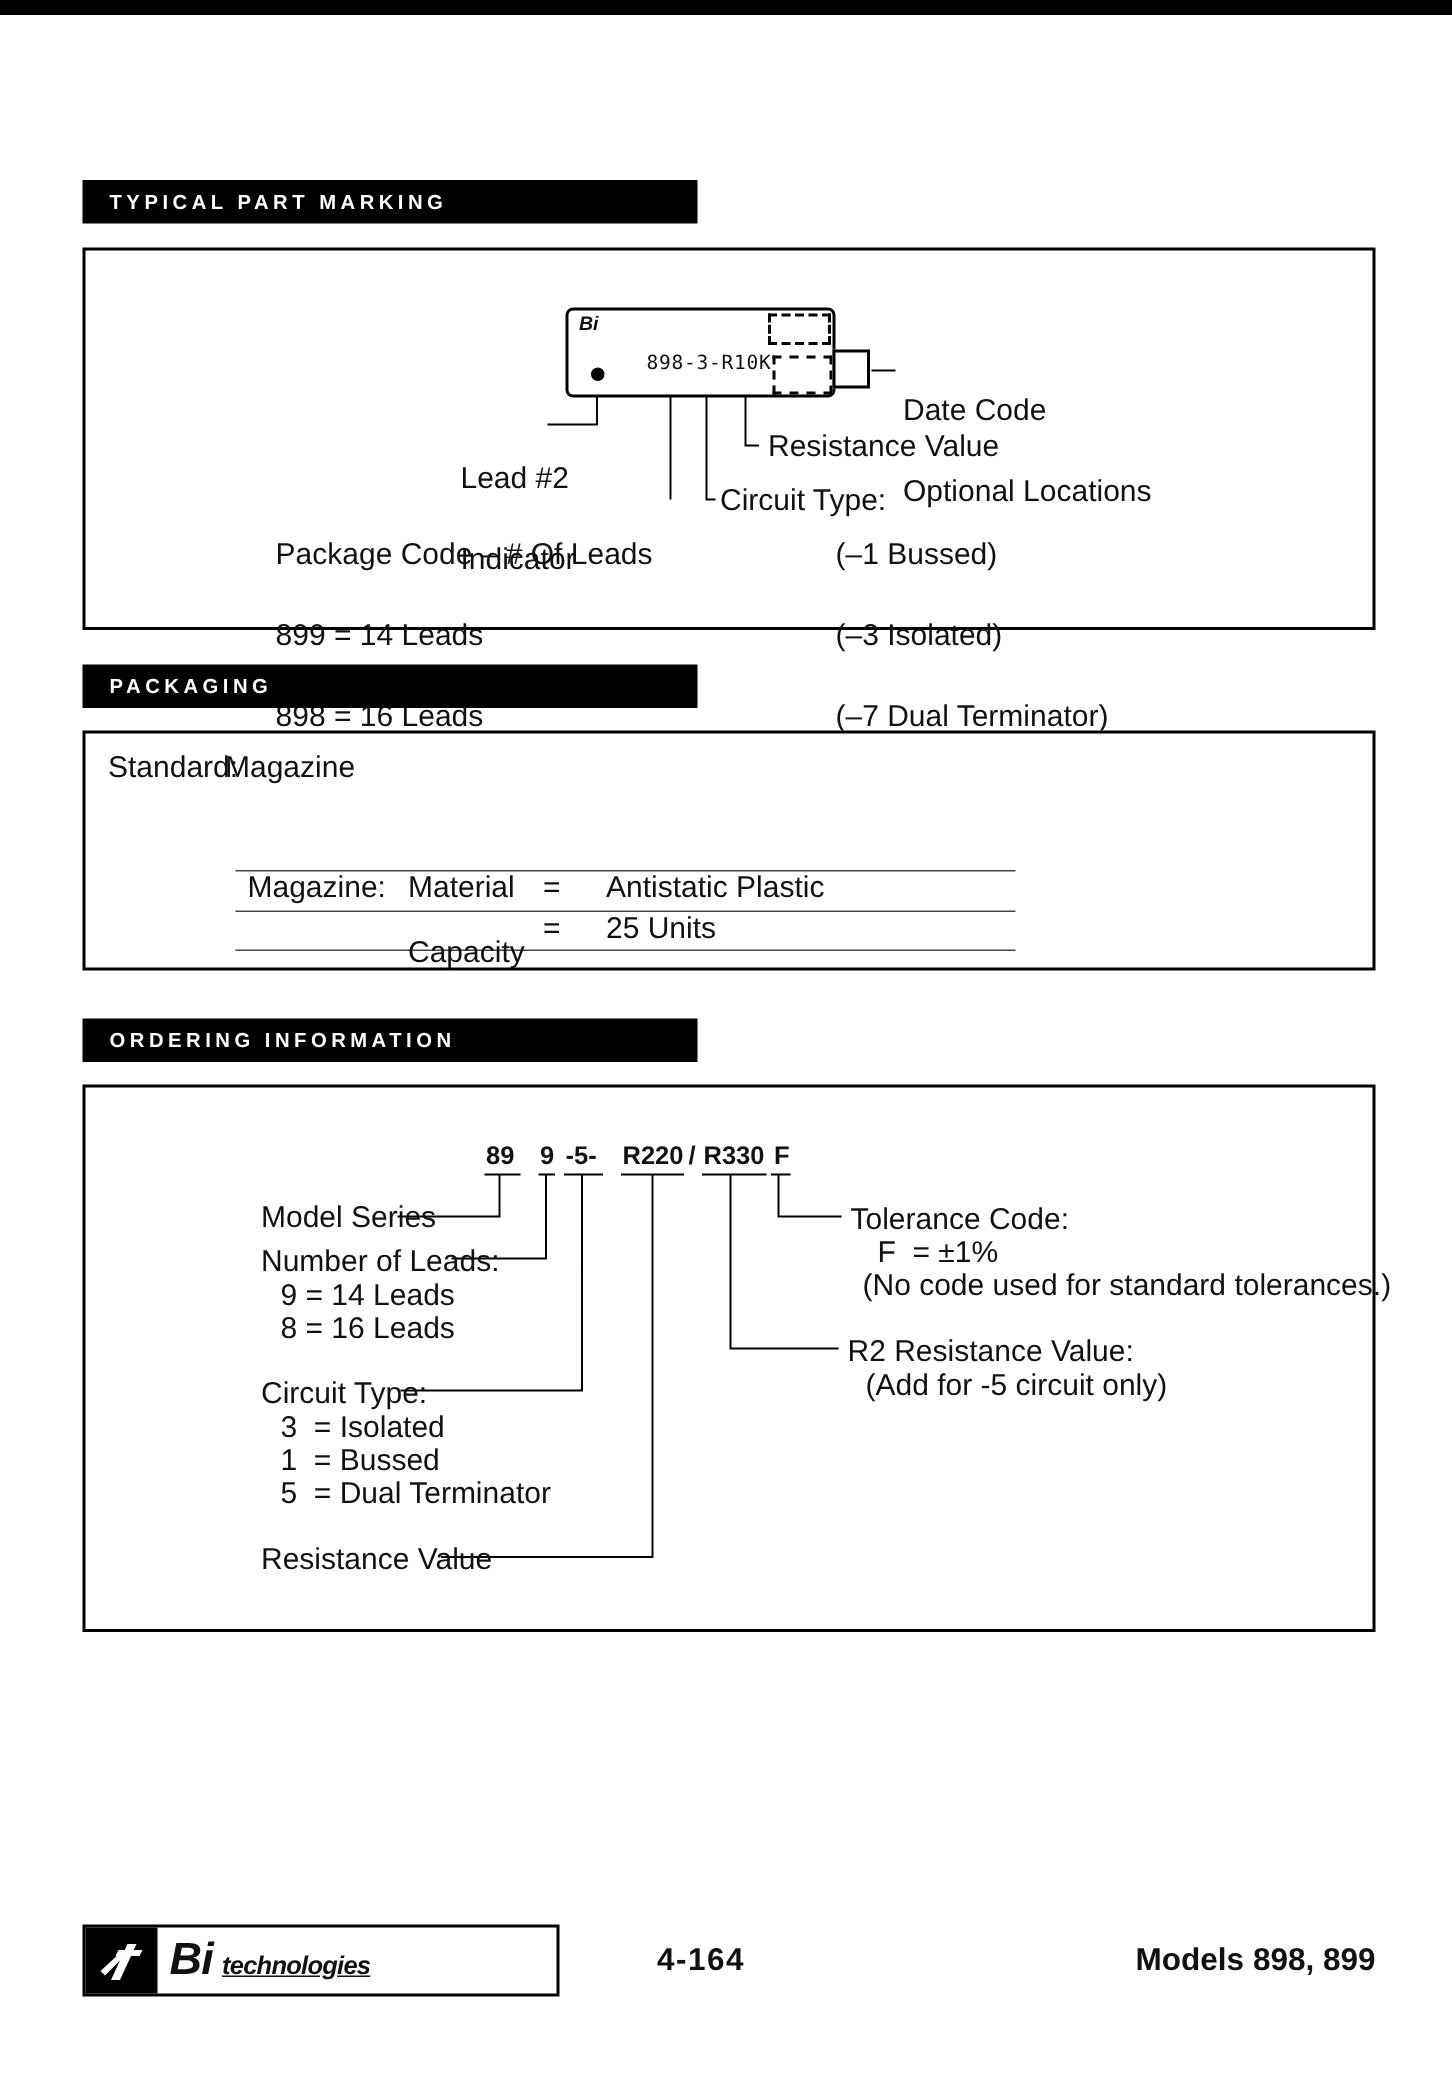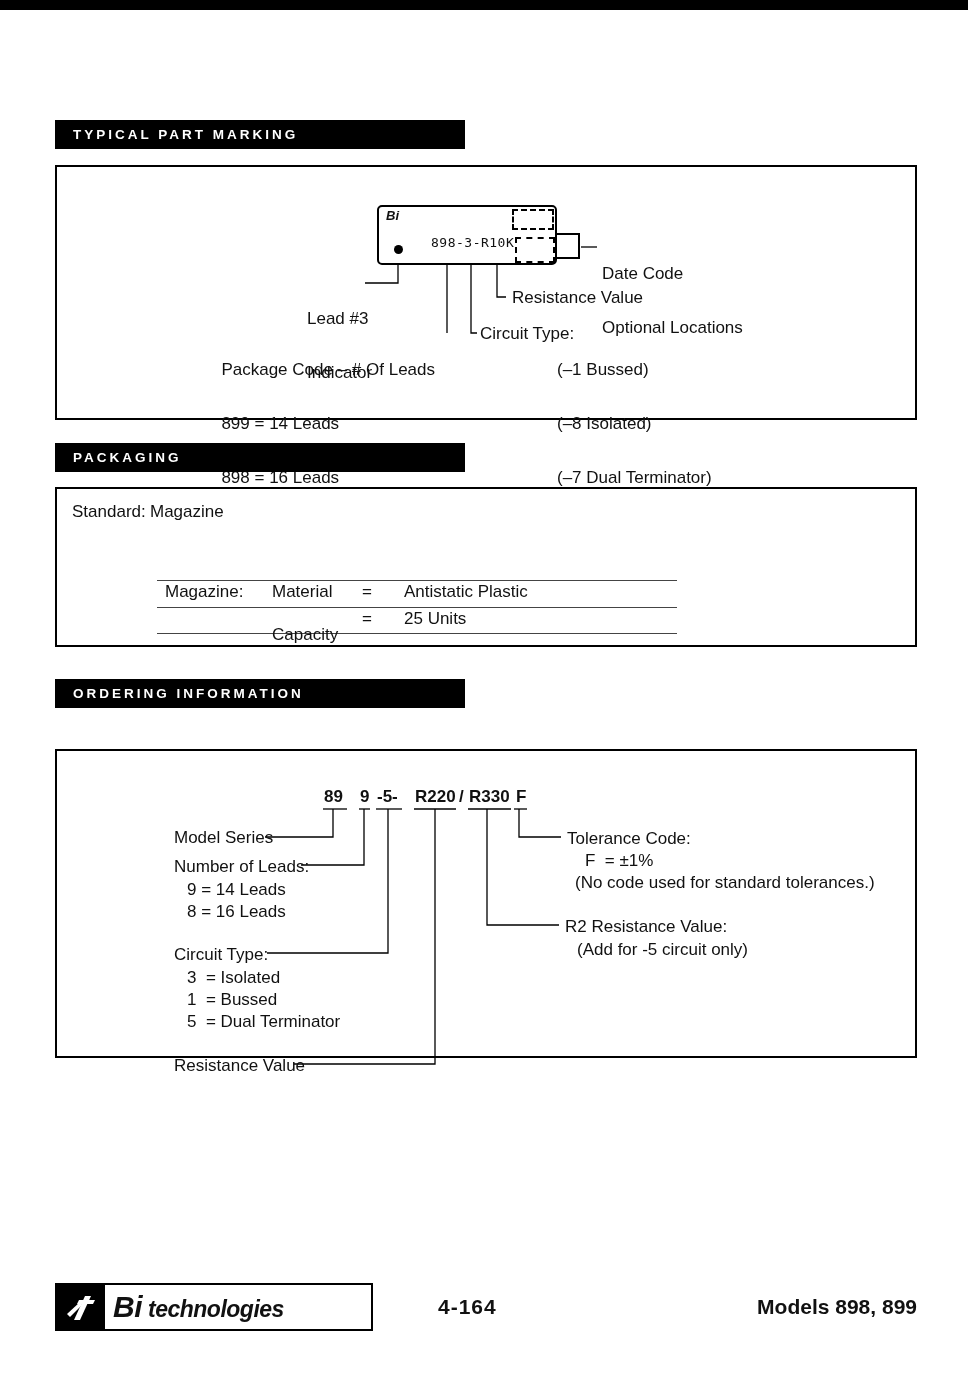--- a/index.html
+++ b/index.html
@@ -16,21 +16,21 @@
     background:#000; color:#fff; font-weight:bold; font-size:13.5px;
     letter-spacing:3px; line-height:29px; padding-left:18px;
   }
   .content-box {
     position:absolute; left:55px; width:862px; background:#fff;
     border:2px solid #000;
   }
   svg.lines { position:absolute; left:0; top:0; }
   .ln { stroke:#000; stroke-width:1.3; fill:none; }
 
-  .lbl { position:absolute; font-size:17px; line-height:18px; white-space:pre; }
+  .lbl { position:absolute; font-size:20px; line-height:18px; white-space:pre; }
   .lbl.bold { font-weight:normal; }
   .lbl .line { display:block; }
   .right-block { text-align:left; }
 
   
   .component { position:absolute; border:2px solid #000; border-radius:5px; background:#fff; }
   .comp-logo { position:absolute; left:7px; top:1px; font-style:italic; font-weight:900; font-size:13px; }
   .dashed-rect { position:absolute; border:2px dashed #000; }
   .tab { position:absolute; border:2px solid #000; background:#fff; }
   .dot { position:absolute; width:9px; height:9px; border-radius:50%; background:#000; }
@@ -46,21 +46,21 @@
   .footer-logo {
     position:absolute; left:55px; top:1283px; width:318px; height:48px;
     border:2px solid #000; display:flex; align-items:center; background:#fff;
   }
   .logo-square {
     width:48px; height:44px; background:#000; flex:0 0 48px;
     display:flex; align-items:center; justify-content:center;
   }
   .logo-text { font-style:italic; font-weight:900; margin-left:8px; white-space:nowrap; letter-spacing:-0.5px; }
   .logo-text .bi { font-size:30px; }
-  .logo-text .tech { font-size:23px; margin-left:6px; }
+  .logo-text .tech { font-size:17px; margin-left:6px;text-decoration:underline; }
   .page-num { position:absolute; left:438px; top:1295px; font-weight:bold; font-size:21px; letter-spacing:1px; }
   .models { position:absolute; left:640px; width:277px; top:1295px; font-weight:bold; font-size:21px; text-align:right; }
 </style>
 </head>
 <body>
 
 <div class="top-bar"></div>
 
 <div class="section-bar" style="top:120px">TYPICAL PART MARKING</div>
 
@@ -76,41 +76,41 @@
   <div class="component" style="left:320px;top:38px;width:180px;height:60px">
     <span class="comp-logo">Bi</span>
   </div>
   <div class="dashed-rect" style="left:455px;top:42px;width:42px;height:21px"></div>
   <div class="dashed-rect" style="left:458px;top:70px;width:40px;height:26px"></div>
   <div class="tab" style="left:498px;top:66px;width:25px;height:26px"></div>
   <div class="dot" style="left:337px;top:78px"></div>
   <div class="marking" style="left:374px;top:68px">898-3-R10K</div>
 
   <div class="lbl" style="left:250px;top:107px">
-    <span class="line">Lead #3</span>
+    <span class="line">Lead #2</span>
     <span class="line">Indicator</span>
   </div>
 
   <div class="lbl" style="left:545px;top:62px">
     <span class="line">Date Code</span>
     <span class="line">Optional Locations</span>
   </div>
 
   <div class="lbl" style="left:455px;top:122px">Resistance Value</div>
 
   <div class="lbl right-block" style="right:480px;top:158px">
     <span class="line">Package Code – # Of Leads</span>
     <span class="line">899 = 14 Leads</span>
     <span class="line">898 = 16 Leads</span>
   </div>
 
   <div class="lbl" style="left:423px;top:158px">Circuit Type:</div>
   <div class="lbl" style="left:500px;top:158px">
     <span class="line">(–1 Bussed)</span>
-    <span class="line">(–8 Isolated)</span>
+    <span class="line">(–3 Isolated)</span>
     <span class="line">(–7 Dual Terminator)</span>
   </div>
 </div>
 
 <div class="section-bar" style="top:443px">PACKAGING</div>
 
 <div class="content-box" style="top:487px;height:160px">
   <div class="lbl bold" style="left:15px;top:14px">Standard:</div>
   <div class="lbl" style="left:93px;top:14px">Magazine</div>
 
@@ -124,21 +124,21 @@
   <div class="lbl" style="left:305px;top:94px">=</div>
   <div class="lbl" style="left:347px;top:94px">Antistatic Plastic</div>
 
   <div class="lbl" style="left:215px;top:137px">Capacity</div>
   <div class="lbl" style="left:305px;top:121px">=</div>
   <div class="lbl" style="left:347px;top:121px">25 Units</div>
 </div>
 
 <div class="section-bar" style="top:679px">ORDERING INFORMATION</div>
 
-<div class="content-box" style="top:749px;height:309px">
+<div class="content-box" style="top:723px;height:365px">
   <svg class="lines" width="858" height="361">
 
     <line class="ln" x1="266" y1="58" x2="290" y2="58"></line>
     <line class="ln" x1="302" y1="58" x2="313" y2="58"></line>
     <line class="ln" x1="319" y1="58" x2="345" y2="58"></line>
     <line class="ln" x1="357" y1="58" x2="399" y2="58"></line>
     <line class="ln" x1="411" y1="58" x2="454" y2="58"></line>
     <line class="ln" x1="457" y1="58" x2="470" y2="58"></line>
 
     <polyline class="ln" points="208,86 276,86 276,58"></polyline>

